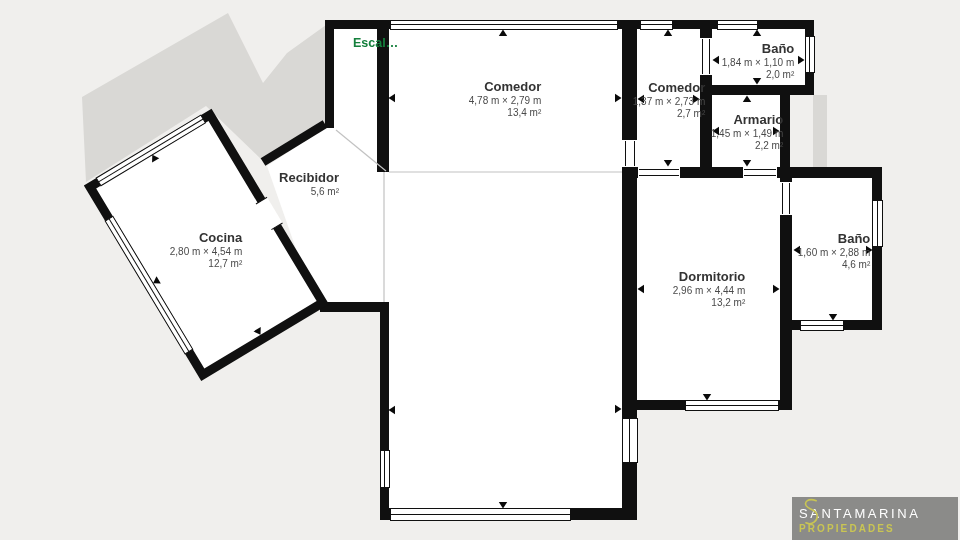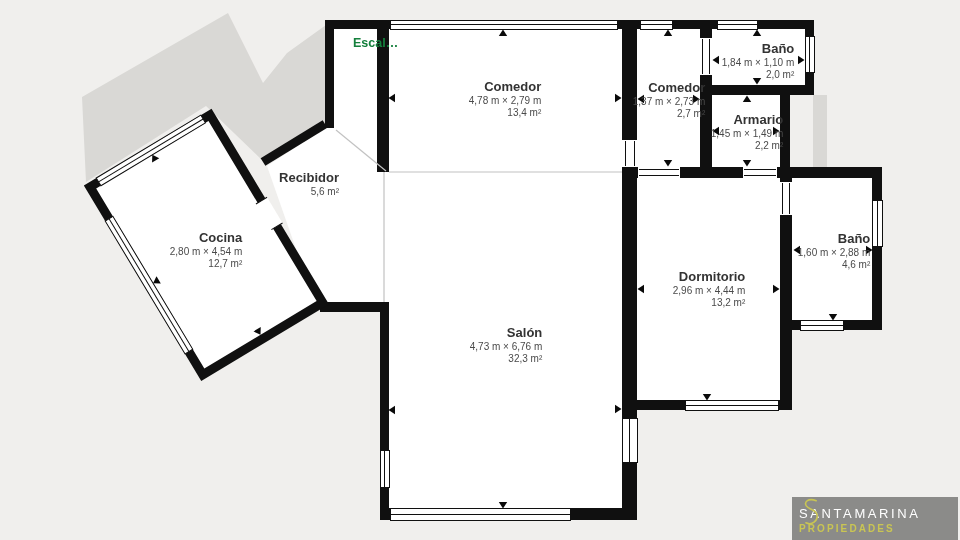--- a/index.html
+++ b/index.html
@@ -201,25 +201,20 @@
 
     <div class="rarea">5,6 m²</div>
   </div>
 
   <div class="room-label" style="left:206px;top:250px">
     <div class="rname">Cocina</div>
     <div class="rdims">2,80 m × 4,54 m</div>
     <div class="rarea">12,7 m²</div>
   </div>
 
-  <div class="room-label" style="left:506px;top:345px">
-    <div class="rname">Salón</div>
-    <div class="rdims">4,73 m × 6,76 m</div>
-    <div class="rarea">32,3 m²</div>
-  </div>
 
   <div class="room-label" style="left:709px;top:289px">
     <div class="rname">Dormitorio</div>
     <div class="rdims">2,96 m × 4,44 m</div>
     <div class="rarea">13,2 m²</div>
   </div>
 
   <div class="room-label" style="left:834px;top:251px">
     <div class="rname">Baño</div>
     <div class="rdims">1,60 m × 2,88 m</div>

